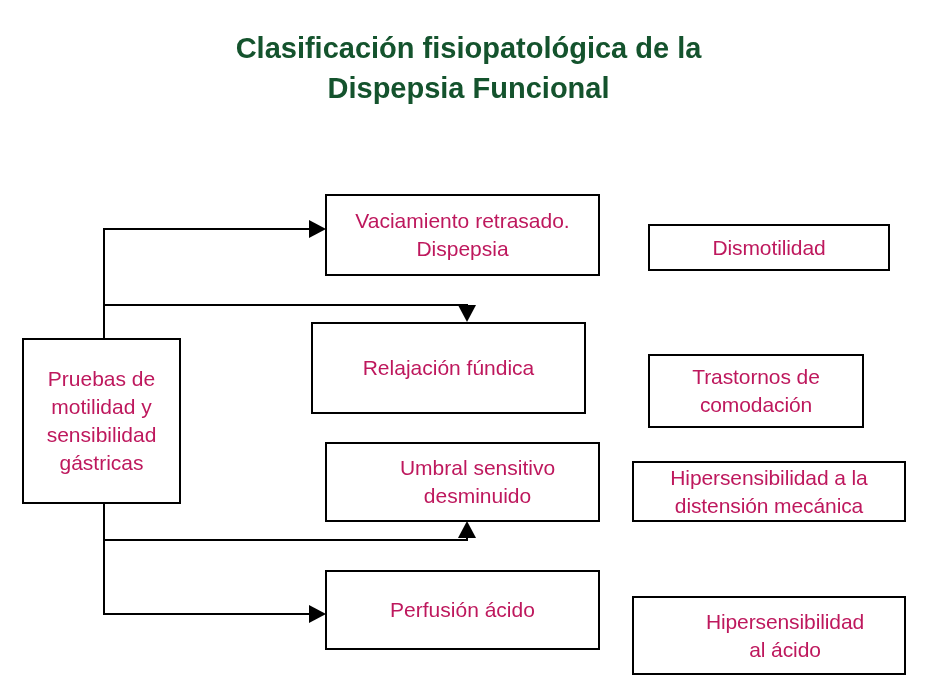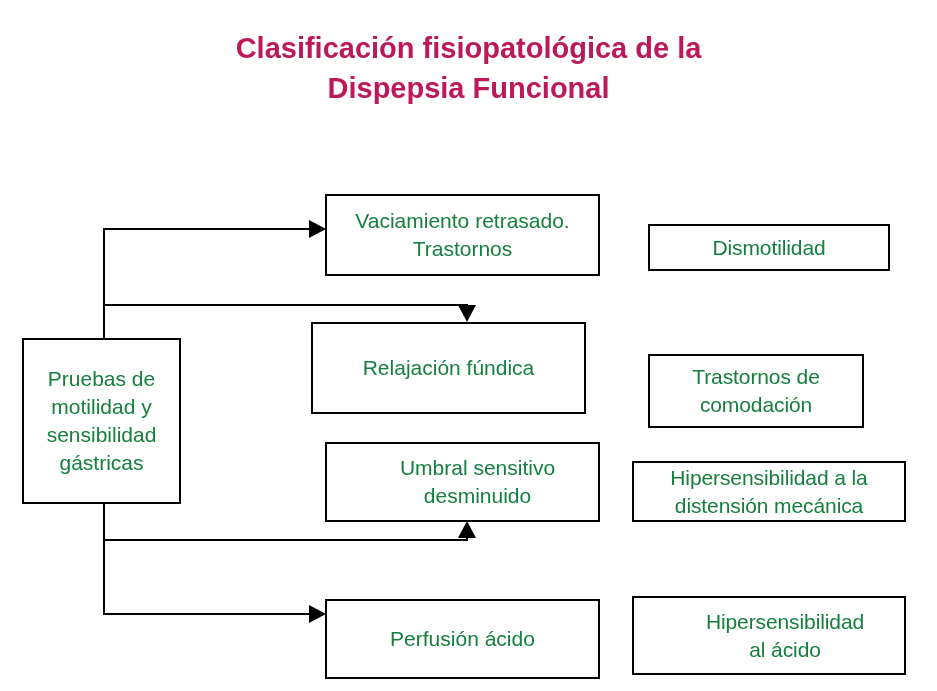--- a/index.html
+++ b/index.html
@@ -22,37 +22,37 @@
   #title {
     position: absolute;
     left: 0;
     top: 28px;
     width: 937px;
     text-align: center;
     font-size: 29px;
     font-weight: bold;
     line-height: 40px;
     letter-spacing: 0px;
-    color: #be185d;
+    color: #14532d;
   }
   #title .tline { display: block; }
 
   
   .box {
     position: absolute;
     box-sizing: border-box;
     border: 2px solid #000000;
     background: #ffffff;
     display: flex;
     align-items: center;
     justify-content: center;
     text-align: center;
     font-size: 21px;
     line-height: 28px;
-    color: #15803d;
+    color: #be185d;
     z-index: 3;
   }
   .box .txt { display: block; width: 100%; padding: 0 6px; }
   .box .txt .l { display: block; white-space: nowrap; }
 
   .bold { font-weight: normal; margin-top: 28px; }
   .bold .txt .l { letter-spacing: -0.1px; }
 
   
   .hline {
@@ -120,38 +120,38 @@
       <span class="l">Pruebas de</span>
       <span class="l">motilidad y</span>
       <span class="l">sensibilidad</span>
       <span class="l">gástricas</span>
     </span>
   </div>
 
   <div class="box" style="left:325px; top:194px; width:275px; height:82px;">
     <span class="txt">
       <span class="l">Vaciamiento retrasado.</span>
-      <span class="l">Trastornos</span>
+      <span class="l">Dispepsia</span>
     </span>
   </div>
 
   <div class="box" style="left:311px; top:322px; width:275px; height:92px;">
     <span class="txt">
       <span class="l">Relajación fúndica</span>
     </span>
   </div>
 
   <div class="box" style="left:325px; top:442px; width:275px; height:80px;padding-left:30px;">
     <span class="txt">
       <span class="l">Umbral sensitivo</span>
       <span class="l">desminuido</span>
     </span>
   </div>
 
-  <div class="box" style="left:325px; top:599px; width:275px; height:80px;">
+  <div class="box" style="left:325px; top:570px; width:275px; height:80px;">
     <span class="txt">
       <span class="l">Perfusión ácido</span>
     </span>
   </div>
 
   <div class="box bold" style="left:648px; top:196px; width:242px; height:47px;">
     <span class="txt">
       <span class="l">Dismotilidad</span>
     </span>
   </div>

